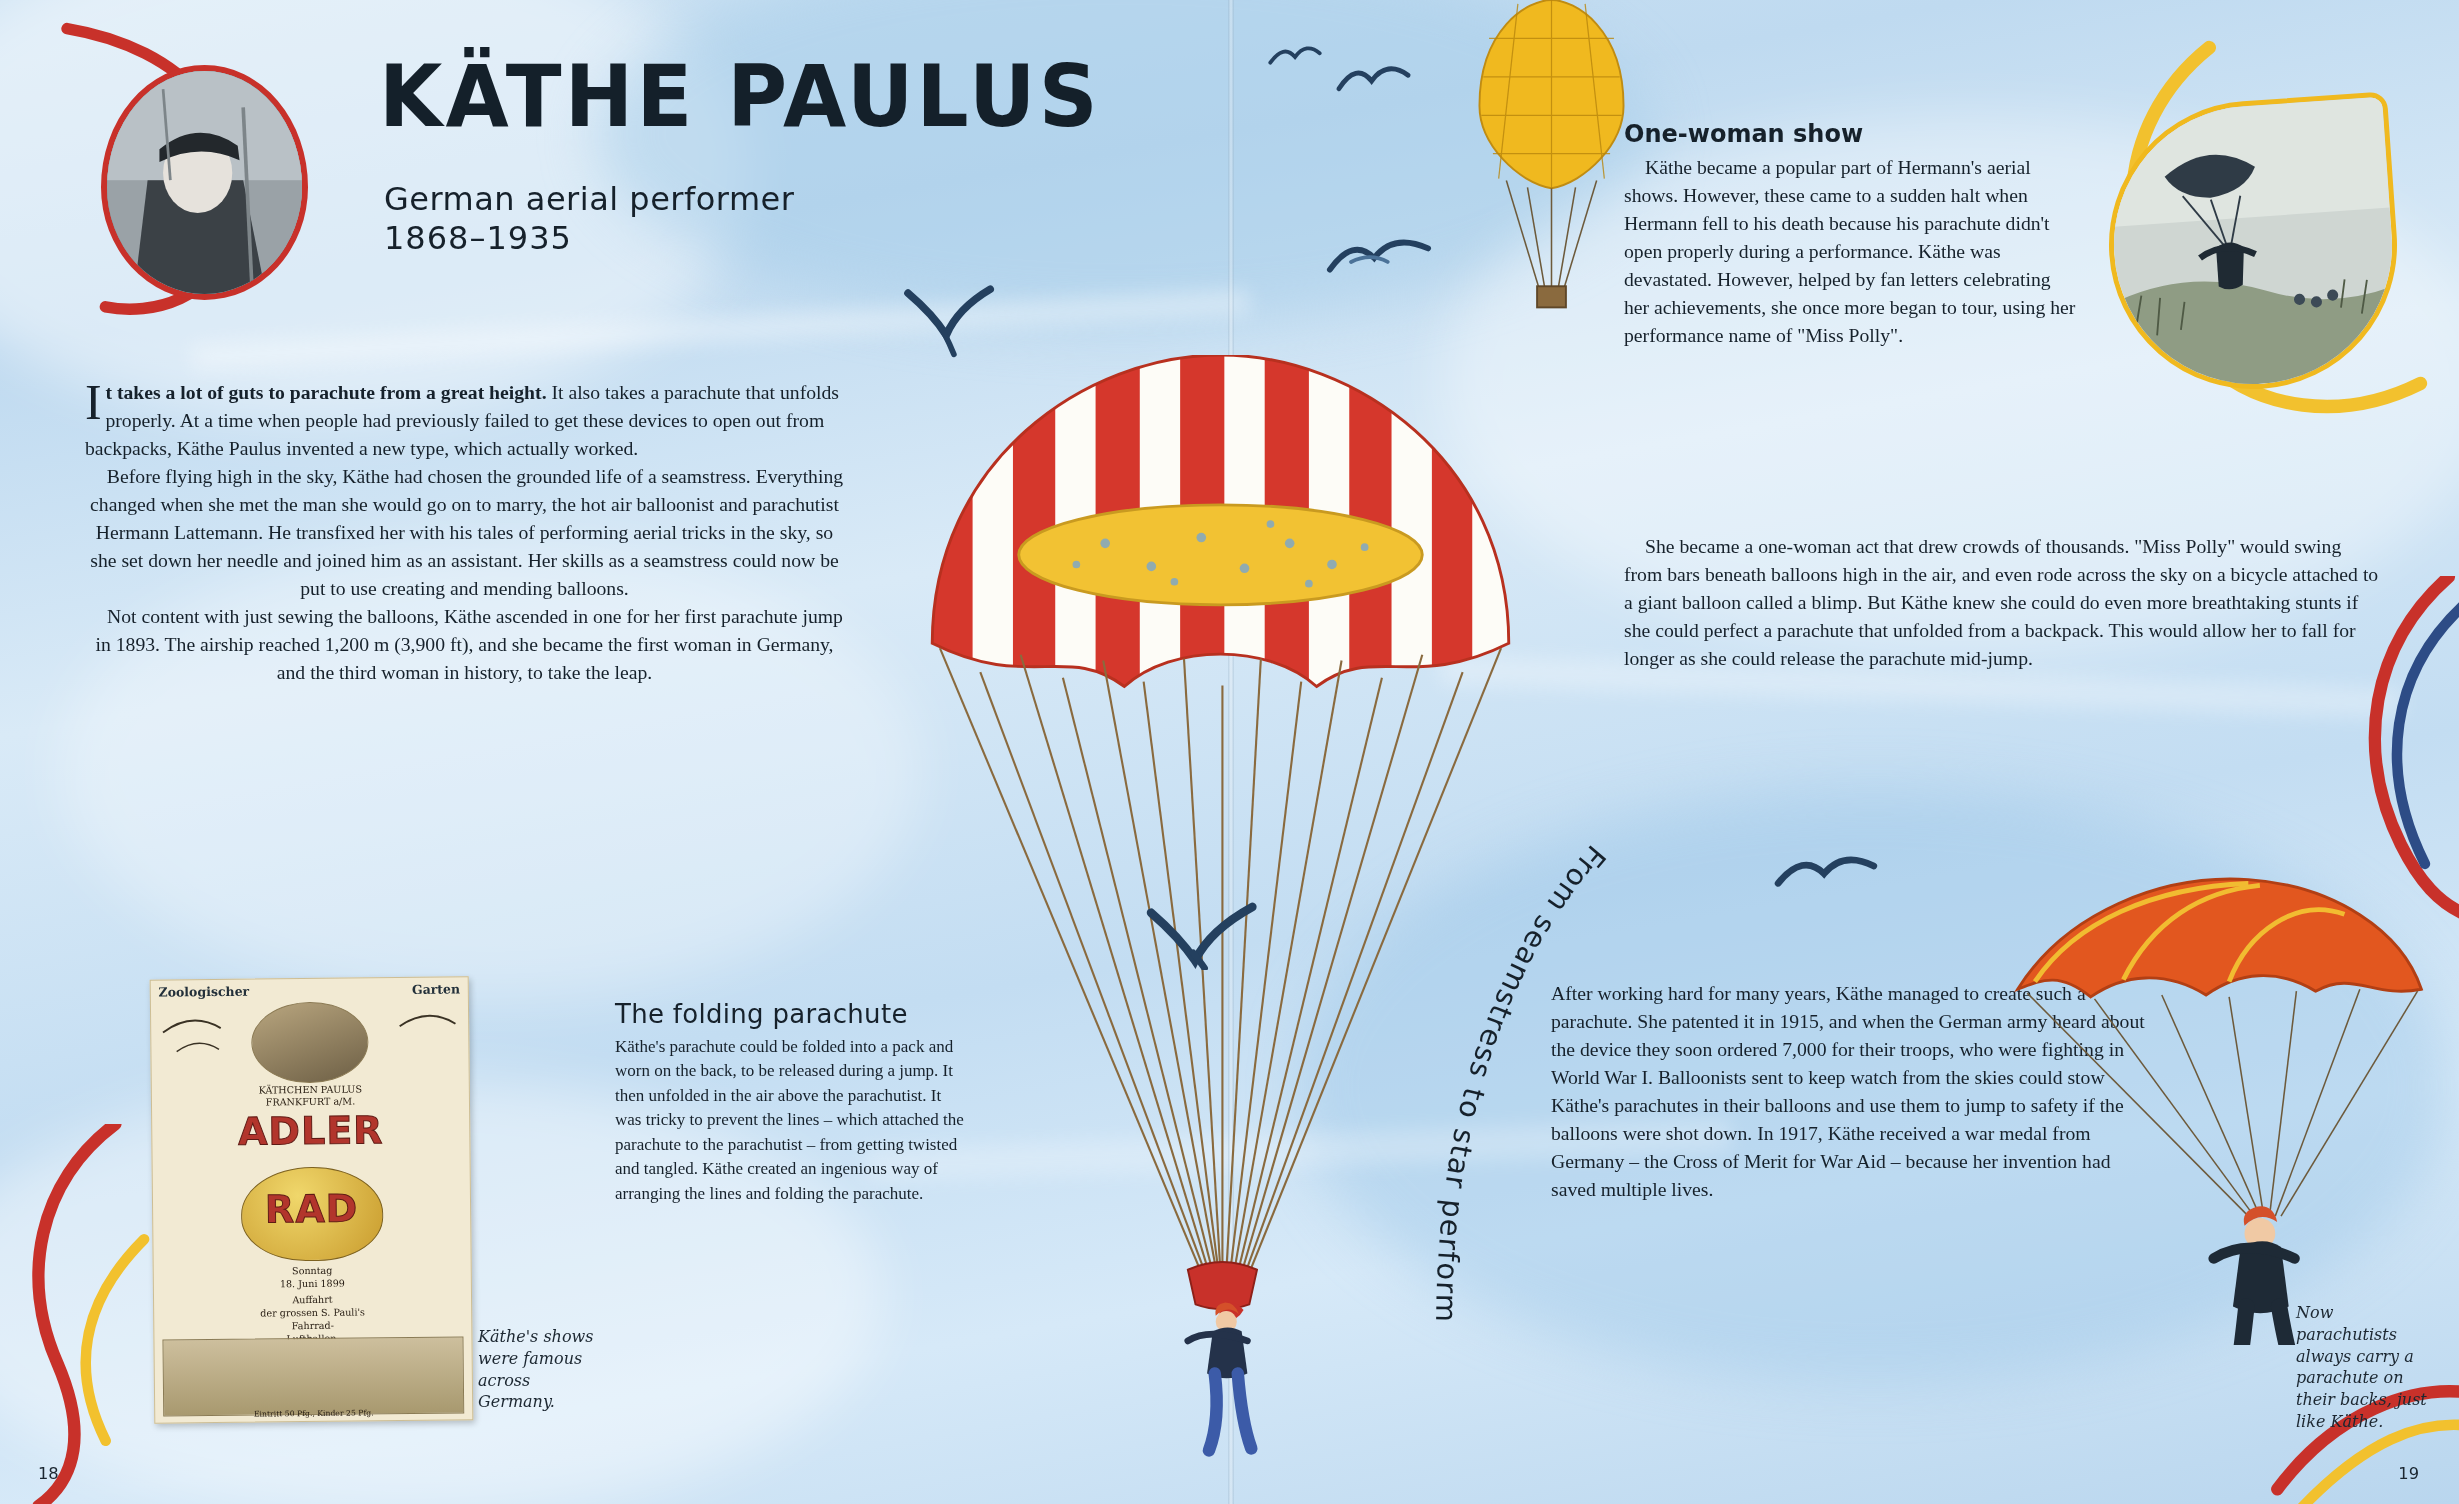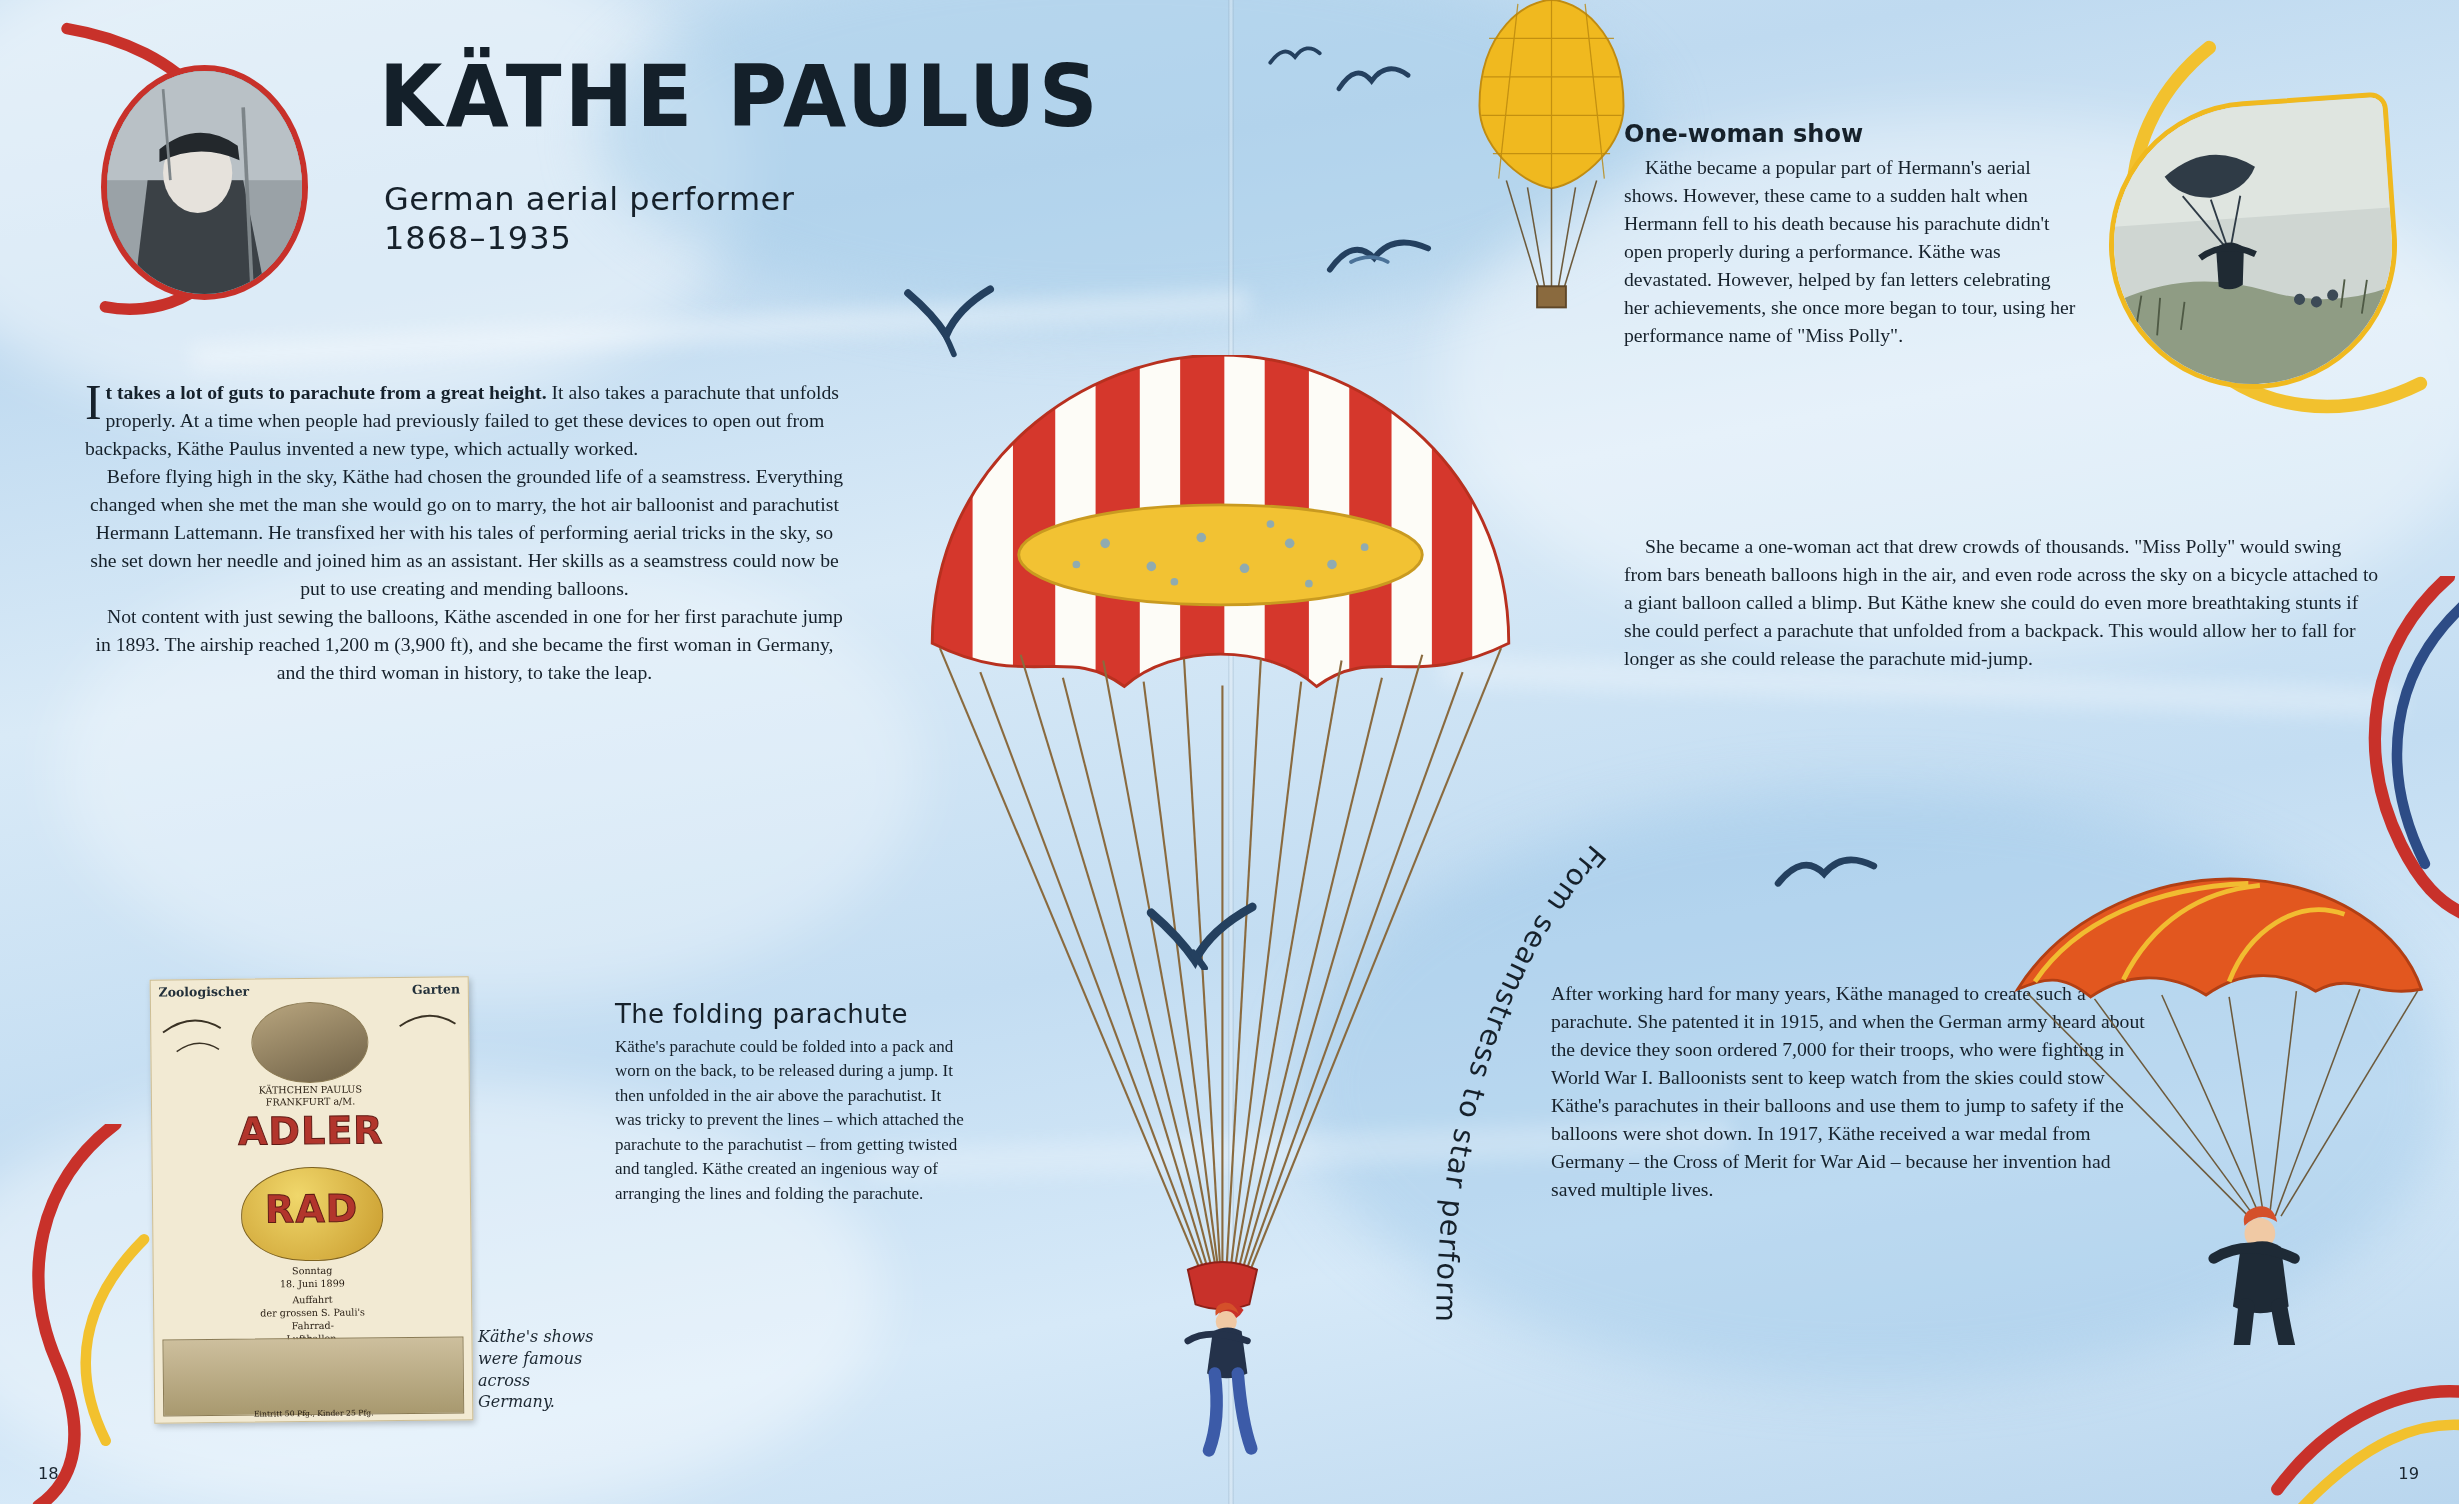--- a/index.html
+++ b/index.html
@@ -495,20 +495,21 @@
     </g>
     <g>
       <circle cx="262" cy="404" r="16" fill="#f0c9a4"></circle>
       <path d="M246 396 q16 -16 34 -4 q-4 -18 -20 -16 q-18 4 -14 20 z" fill="#d4502a"></path>
       <path d="M242 418 q24 -12 42 0 l8 62 q-30 14 -58 0 z" fill="#1e2a36"></path>
       <path d="M214 430 q36 -22 84 0" stroke="#1e2a36" stroke-width="11" fill="none" stroke-linecap="round"></path>
       <path d="M248 480 q-4 36 -6 50" stroke="#1e2a36" stroke-width="17" fill="none" stroke-linecap="round"></path>
       <path d="M282 480 q6 34 10 48" stroke="#1e2a36" stroke-width="17" fill="none" stroke-linecap="round"></path>
     </g>
   </svg>
+  <div class="caption" style="position:absolute;left:2296px;top:1302px;width:134px;">Now parachutists always carry a parachute on their backs, just like Käthe.</div>
 
   <svg id="vert-text" viewBox="0 0 360 500">
     <defs>
       <path id="curvePath" d="M 320 -10 C 200 120, 150 300, 150 500"></path>
     </defs>
     <text>
       <textPath href="#curvePath" startOffset="2%">From seamstress to star performer of the sky.</textPath>
     </text>
   </svg>
 

